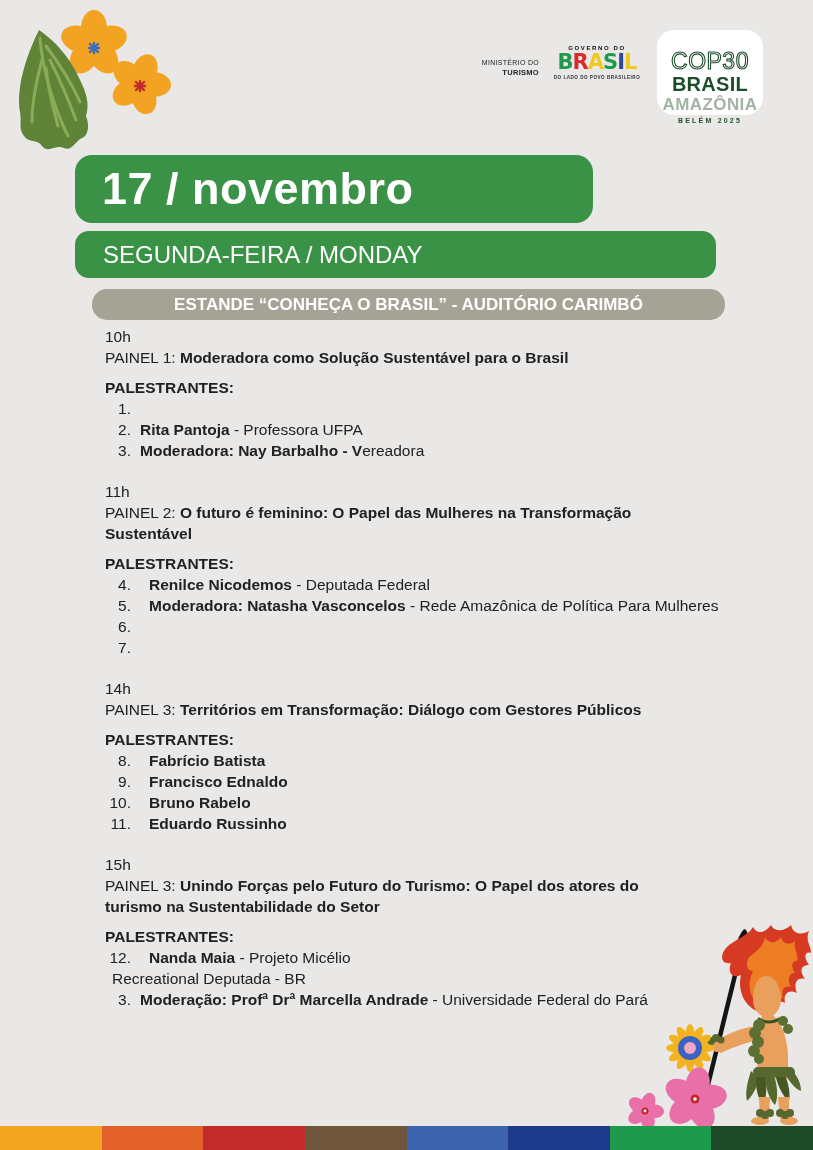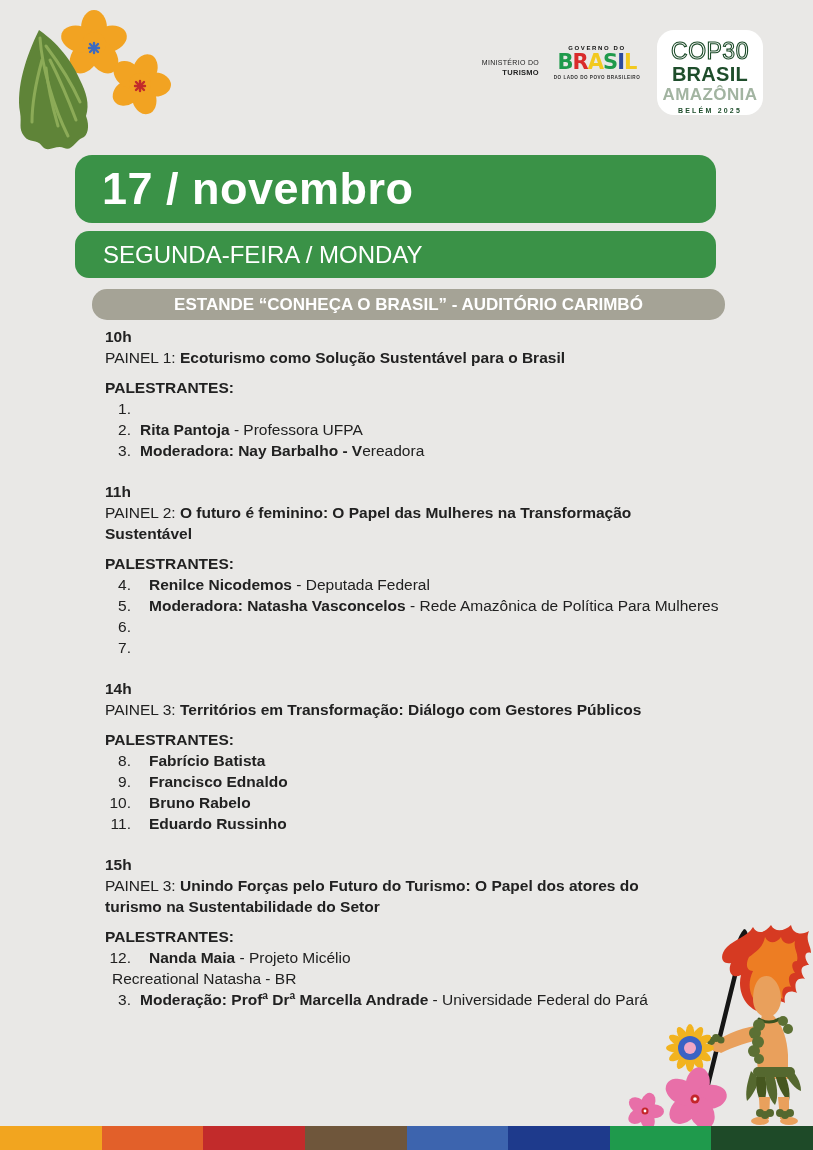--- a/index.html
+++ b/index.html
@@ -27,38 +27,38 @@
   .gov .top{font-size:6px;font-weight:bold;letter-spacing:1.6px;color:#111;}
   .gov .name{font-size:21px;font-weight:900;letter-spacing:-1px;margin-top:1px;font-family:"DejaVu Sans",sans-serif;}
   .gov .name span:nth-child(1){color:#1F9A4C}
   .gov .name span:nth-child(2){color:#D92B2B}
   .gov .name span:nth-child(3){color:#F2C91F}
   .gov .name span:nth-child(4){color:#1F9A4C}
   .gov .name span:nth-child(5){color:#2B4A9E}
   .gov .name span:nth-child(6){color:#F2C91F}
   .gov .tag{font-size:4.6px;letter-spacing:.5px;font-weight:bold;color:#333;margin-top:3px;}
   .cop{margin-left:14px;width:106px;height:85px;background:#fff;border-radius:17px;
-       text-align:center;padding-top:10px;box-sizing:border-box;line-height:1;}
+       text-align:center;padding-top:20px;box-sizing:border-box;line-height:1;}
   .cop .c1{font-size:23px;font-weight:500;letter-spacing:.5px;color:#fff;
            -webkit-text-stroke:1.1px var(--copgreen);}
   .cop .c2{font-size:20px;font-weight:800;color:var(--copgreen);margin-top:1px;letter-spacing:.3px;}
   .cop .c3{font-size:17px;font-weight:800;color:#A2B4A1;margin-top:2px;letter-spacing:.4px;}
   .cop .c4{font-size:7px;font-weight:bold;color:var(--copgreen);letter-spacing:2.2px;margin-top:4px;}
   
   .bar{position:absolute;box-sizing:border-box;color:#fff;display:flex;align-items:center;}
-  .bar-date{left:75px;top:155px;width:641px;height:68px;background:var(--green);
+  .bar-date{left:75px;top:155px;width:518px;height:68px;background:var(--green);
             border-radius:17px;padding-left:27px;font-size:45px;font-weight:bold;letter-spacing:.5px;}
   .bar-day{left:75px;top:231px;width:641px;height:47px;background:var(--green);
            border-radius:14px;padding-left:28px;font-size:24px;font-weight:400;}
   .bar-venue{left:92px;top:289px;width:633px;height:31px;background:var(--graybar);
              border-radius:15px;justify-content:center;font-size:17px;font-weight:bold;}
   
   #schedule{position:absolute;left:105px;top:326px;width:605px;font-size:15.5px;line-height:21px;}
   .section{margin-bottom:20px;}
-  .time{font-weight:bold;}
+  .time{font-weight:normal;}
   .panel-line{max-width:558px;}
   .panel-title{font-weight:bold;}
   .speakers{font-weight:bold;margin-top:9px;}
   .item{display:flex;}
   .item .num{width:26px;min-width:26px;text-align:right;white-space:pre;}
   .item .txt{margin-left:18px;white-space:nowrap;}
   .item.spaced .txt{margin-left:9px;}
   .item.cont .txt{margin-left:7px;}
   .item .txt .b{font-weight:bold;}
   
@@ -135,21 +135,21 @@
     </div>
   </div>
 
   <div class="bar bar-date">17 / novembro</div>
   <div class="bar bar-venue">ESTANDE “CONHEÇA O BRASIL” - AUDITÓRIO CARIMBÓ</div>
   <div class="bar bar-day">SEGUNDA-FEIRA / MONDAY</div>
 
   <main id="schedule">
       <section class="section">
         <div class="time">10h</div>
-        <div class="panel-line"><span class="panel-label">PAINEL 1:</span> <span class="panel-title">Ecoturismo como Solução Sustentável para o Brasil</span></div>
+        <div class="panel-line"><span class="panel-label">PAINEL 1:</span> <span class="panel-title">Moderadora como Solução Sustentável para o Brasil</span></div>
         <div class="speakers">PALESTRANTES:</div>
         <div class="items">
           <div class="item spaced">
             <span class="num">1.</span>
           </div>
           <div class="item spaced">
             <span class="num">2.</span>
             <span class="txt"><span class="b">Rita Pantoja</span><span class="r"> - Professora UFPA</span></span>
           </div>
           <div class="item spaced">
@@ -205,21 +205,21 @@
       <section class="section">
         <div class="time">15h</div>
         <div class="panel-line"><span class="panel-label">PAINEL 3:</span> <span class="panel-title">Unindo Forças pelo Futuro do Turismo: O Papel dos atores do turismo na Sustentabilidade do Setor</span></div>
         <div class="speakers">PALESTRANTES:</div>
         <div class="items">
           <div class="item">
             <span class="num">12.</span>
             <span class="txt"><span class="b">Nanda Maia</span><span class="r"> - Projeto Micélio</span></span>
           </div>
           <div class="item cont">
-            <span class="txt"><span class="r">Recreational Natasha - BR</span></span>
+            <span class="txt"><span class="r">Recreational Deputada - BR</span></span>
           </div>
           <div class="item spaced">
             <span class="num">3.</span>
             <span class="txt"><span class="b">Moderação: Profª Drª Marcella Andrade</span><span class="r"> - Universidade Federal do Pará</span></span>
           </div>
         </div>
       </section>
     </main>
 
   <svg class="deco-bottomright" width="200" height="205" viewBox="0 0 200 205">

